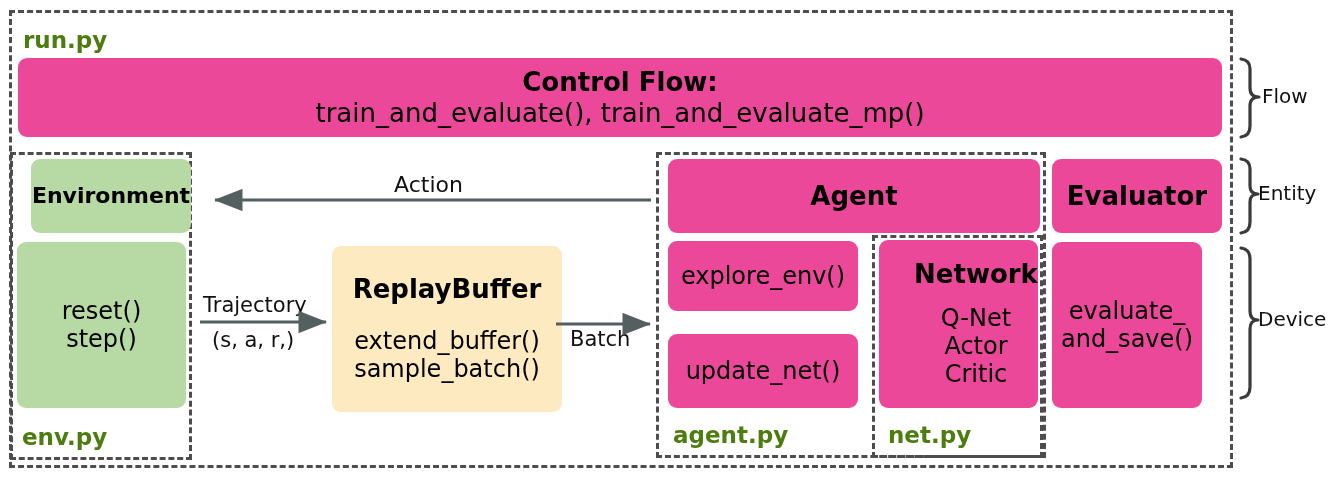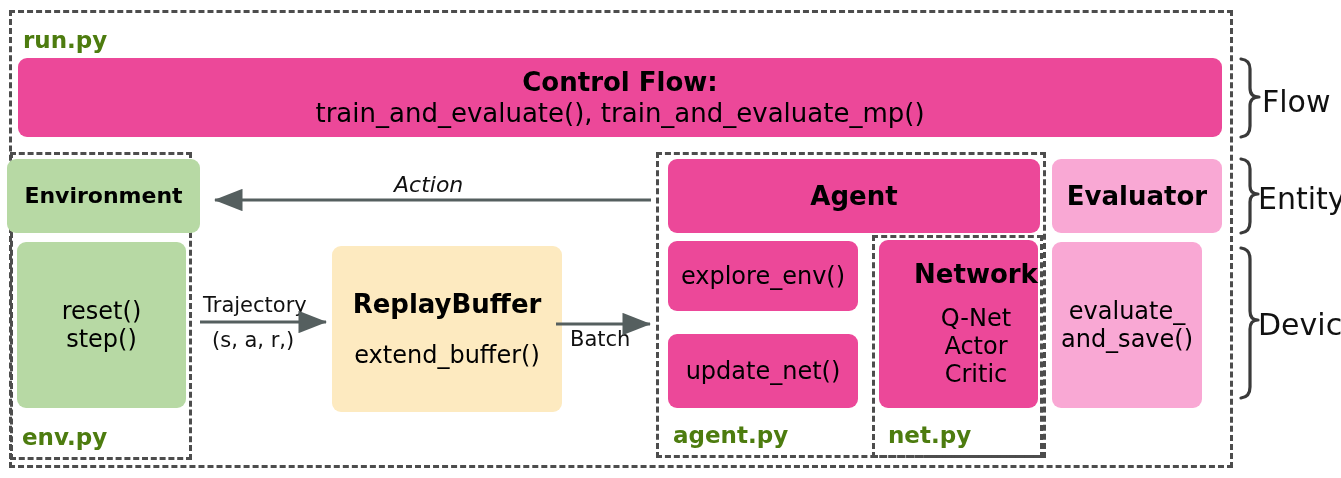--- a/index.html
+++ b/index.html
@@ -17,64 +17,65 @@
   .box{
     position:absolute;box-sizing:border-box;
     border-radius:9px;
     display:flex;flex-direction:column;
     align-items:center;justify-content:center;
     text-align:center;
     line-height:1.18;
   }
   .blue{background:#ec4899;}
   .green-dark{background:#b7d9a4;}
-  .green-light{background:#f9a8d4;}
+  .green-light{background:#ec4899;}
   .yellow{background:#fdeac0;}
 
   .bold{font-weight:bold;}
   .t28{font-size:26px;}
   .t24{font-size:24px;}
   .t22{font-size:22px;}
 
   .filelabel{
     position:absolute;font-weight:bold;font-size:23px;color:#4d7c0f;white-space:nowrap;
   }
   .plain-label{position:absolute;font-size:21px;color:#111;white-space:nowrap;}
-  .brace-label{position:absolute;font-size:30px;color:#111;white-space:nowrap;}
+  .brace-label{position:absolute;font-size:20px;color:#111;white-space:nowrap;}
 
   svg.overlay{position:absolute;left:0;top:0;width:1341px;height:478px;pointer-events:none;}
   .ln{stroke:#555f5f;stroke-width:3.2;fill:none;}
   .brace{stroke:#3a3a3a;stroke-width:3.2;fill:none;stroke-linecap:round;stroke-linejoin:round;}
 </style>
 </head>
 <body>
 
 <div id="root">
 
   <div class="dashed" style="left:9px;top:10px;width:1224px;height:458px;"></div>
   <div class="filelabel" style="left:23px;top:27px;">run.py</div>
 
   <div class="box blue" style="left:18px;top:58px;width:1204px;height:79px;">
     <div class="bold t26 t28">Control Flow:</div>
     <div class="t26 t28">train_and_evaluate(),  train_and_evaluate_mp()</div>
   </div>
 
   <div class="dashed" style="left:10px;top:152px;width:182px;height:308px;"></div>
-  <div class="box green-dark" style="left:7px;top:159px;width:193px;height:74px;">
+  <div class="box green-dark" style="left:31px;top:159px;width:160px;height:74px;">
     <div class="bold t22">Environment</div>
   </div>
   <div class="box green-dark" style="left:17px;top:242px;width:169px;height:166px;">
     <div class="t24">reset()</div>
     <div class="t24">step()</div>
   </div>
   <div class="filelabel" style="left:22px;top:424px;">env.py</div>
 
   <div class="box yellow" style="left:332px;top:246px;width:230px;height:166px;">
     <div class="bold t26 t28" style="margin-bottom:22px;">ReplayBuffer</div>
     <div class="t24">extend_buffer()</div>
+    <div class="t24">sample_batch()</div>
   </div>
 
   <div class="dashed" style="left:656px;top:152px;width:390px;height:306px;"></div>
   <div class="box blue" style="left:668px;top:159px;width:372px;height:74px;">
     <div class="bold t26 t28">Agent</div>
   </div>
   <div class="box blue" style="left:668px;top:241px;width:190px;height:70px;">
     <div class="t24">explore_env()</div>
   </div>
   <div class="box blue" style="left:668px;top:334px;width:190px;height:74px;">
@@ -92,21 +93,21 @@
   <div class="filelabel" style="left:888px;top:422px;">net.py</div>
 
   <div class="box green-light" style="left:1052px;top:159px;width:170px;height:74px;">
     <div class="bold t26 t28">Evaluator</div>
   </div>
   <div class="box green-light" style="left:1052px;top:242px;width:150px;height:166px;">
     <div class="t24">evaluate_</div>
     <div class="t24">and_save()</div>
   </div>
 
-  <div class="plain-label" style="left:394px;top:172px;font-size:22px;font-style:italic;">Action</div>
+  <div class="plain-label" style="left:394px;top:172px;font-size:22px;">Action</div>
   <div class="plain-label" style="left:203px;top:293px;font-size:21px;">Trajectory</div>
   <div class="plain-label" style="left:212px;top:328px;font-size:21px;">(s, a, r,)</div>
   <div class="plain-label" style="left:570px;top:294px;font-size:21px;margin-top:33px;">Batch</div>
 
   <div class="brace-label" style="left:1262px;top:84px;">Flow</div>
   <div class="brace-label" style="left:1258px;top:181px;">Entity</div>
   <div class="brace-label" style="left:1258px;top:307px;">Device</div>
 
   <svg class="overlay" viewBox="0 0 1341 478">
     <defs>

